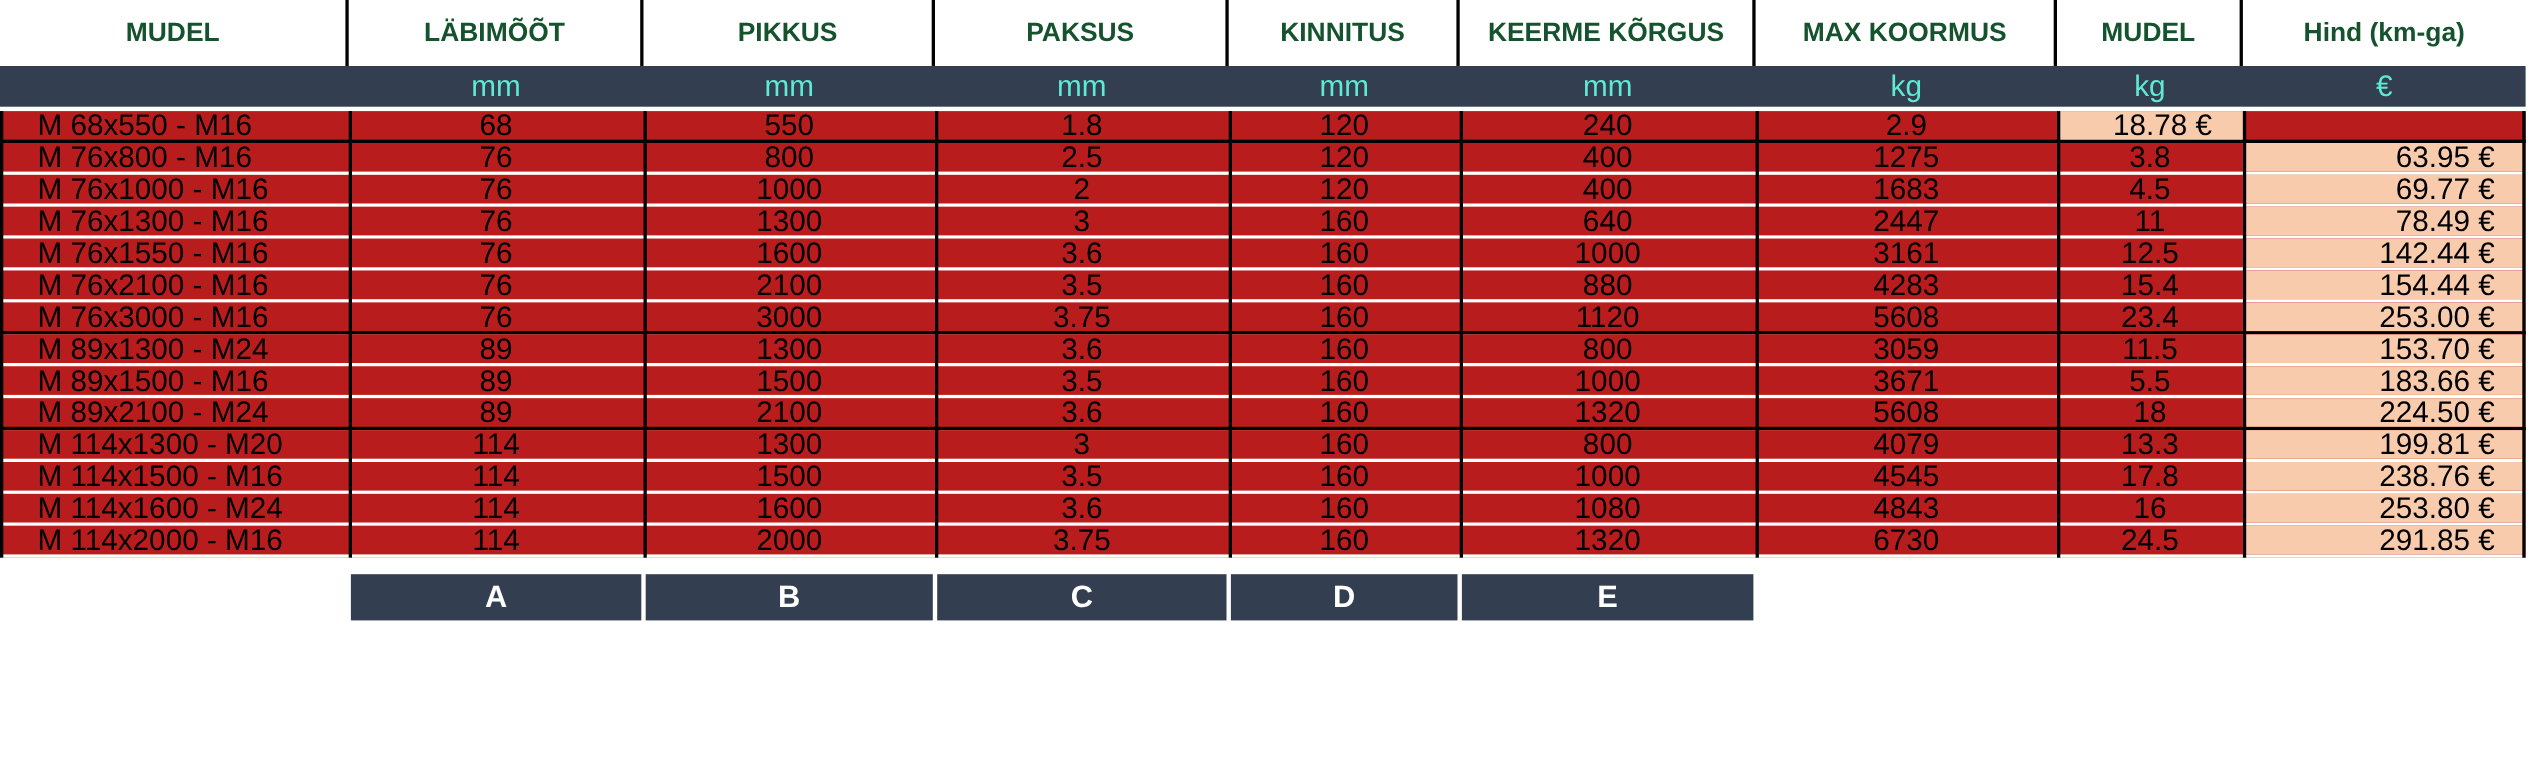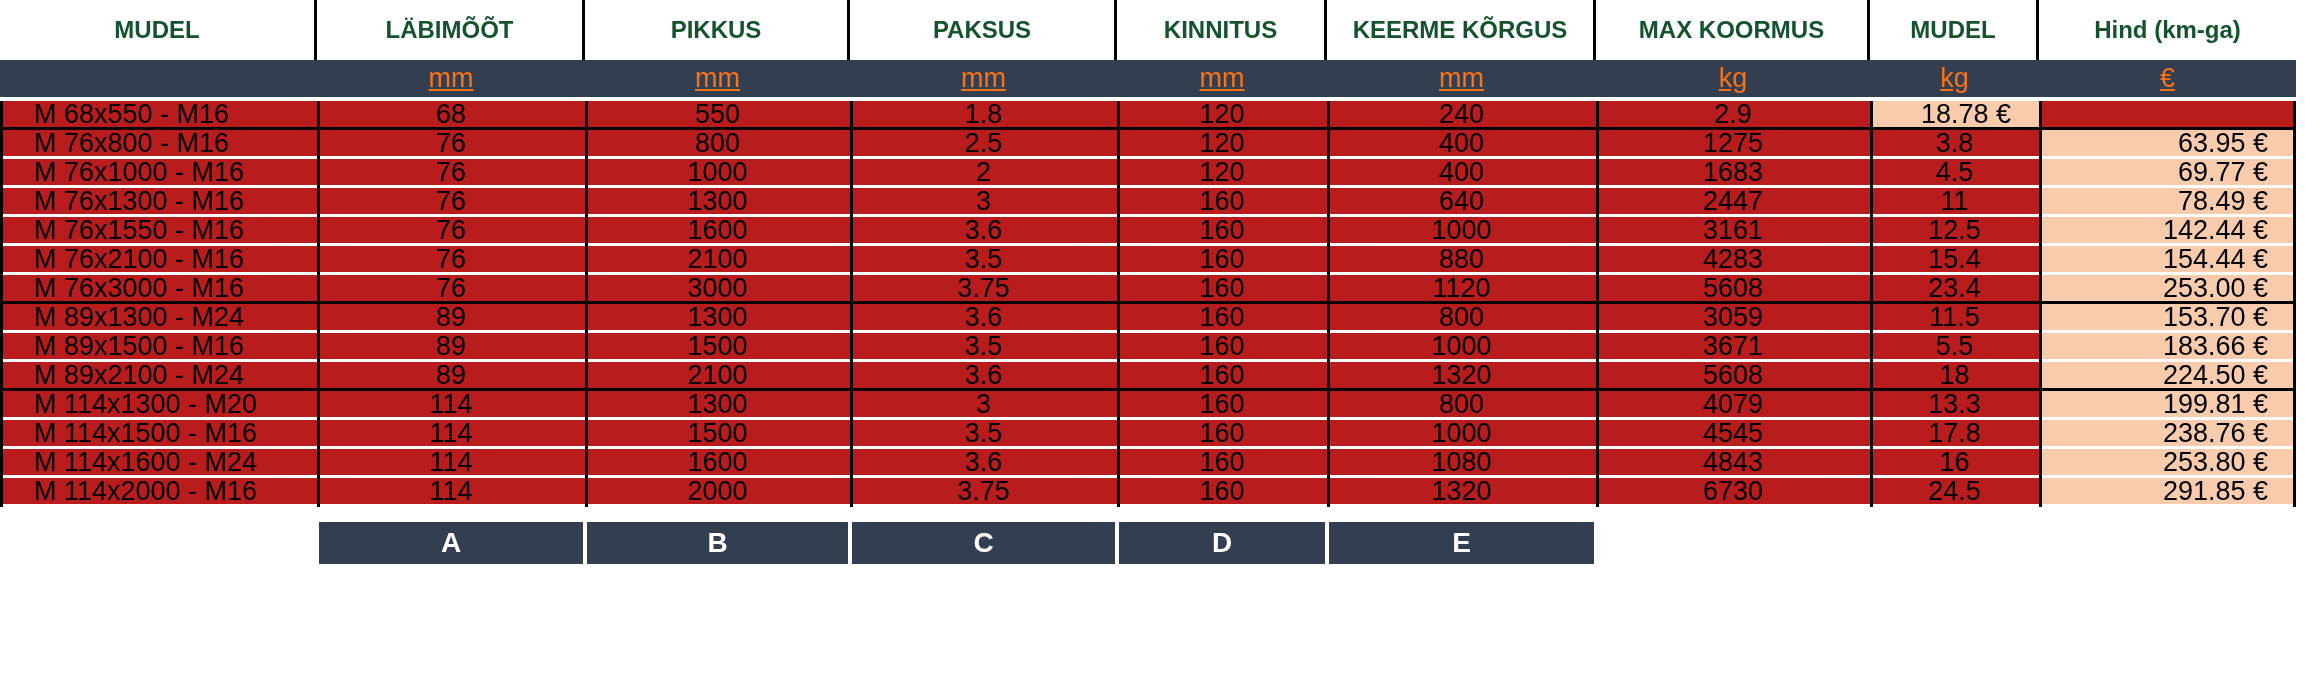--- a/index.html
+++ b/index.html
@@ -20,21 +20,21 @@
   .hdr .hcell {
     display:flex; align-items:center; justify-content:center;
     font-weight:bold; font-size:24px; color:#14532d;
     box-sizing:border-box; border-right:3px solid #000; height:60px;
   }
   .hdr .hcell.last { border-right:none; }
   
   .unitband { height:37px; background:#333F50; }
   .unitband .ucell {
     display:flex; align-items:center; justify-content:center;
-    color:#f97316; font-size:27px; height:37px;text-decoration:underline;
+    color:#5eead4; font-size:27px; height:37px;
   }
   
   .body { position:relative; margin-top:4px; }
   .row { height:29px; box-sizing:border-box; border-bottom:3px solid #ffffff; background:#b91c1c; }
   .row.group-end { border-bottom:3px solid #000000; }
   .row:last-child { border-bottom:none; }
   .cell {
     display:flex; align-items:center; justify-content:center;
     font-size:27px; color:#000; overflow:hidden; white-space:nowrap;
   }

